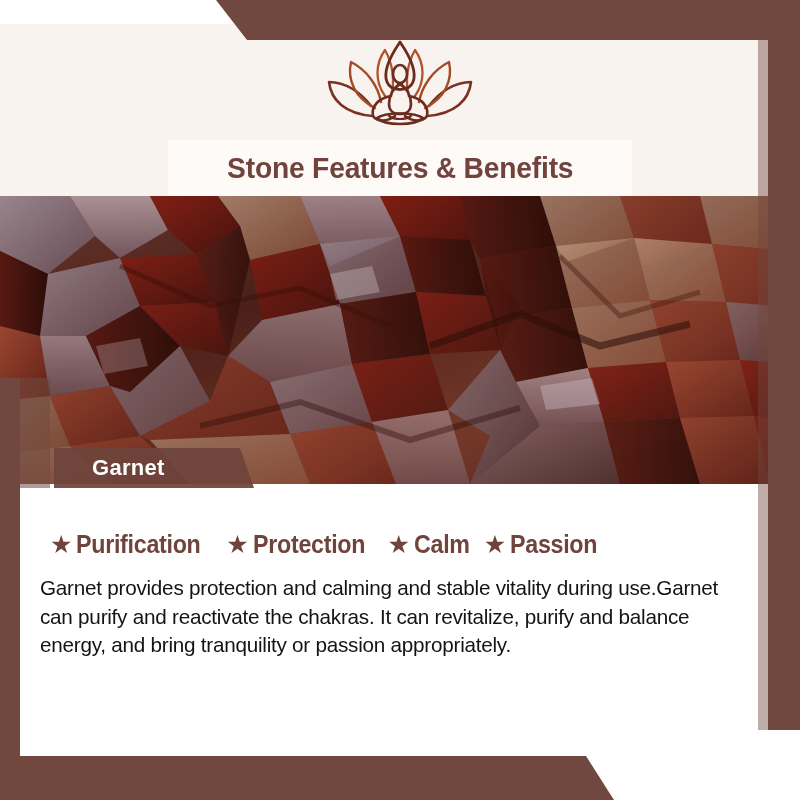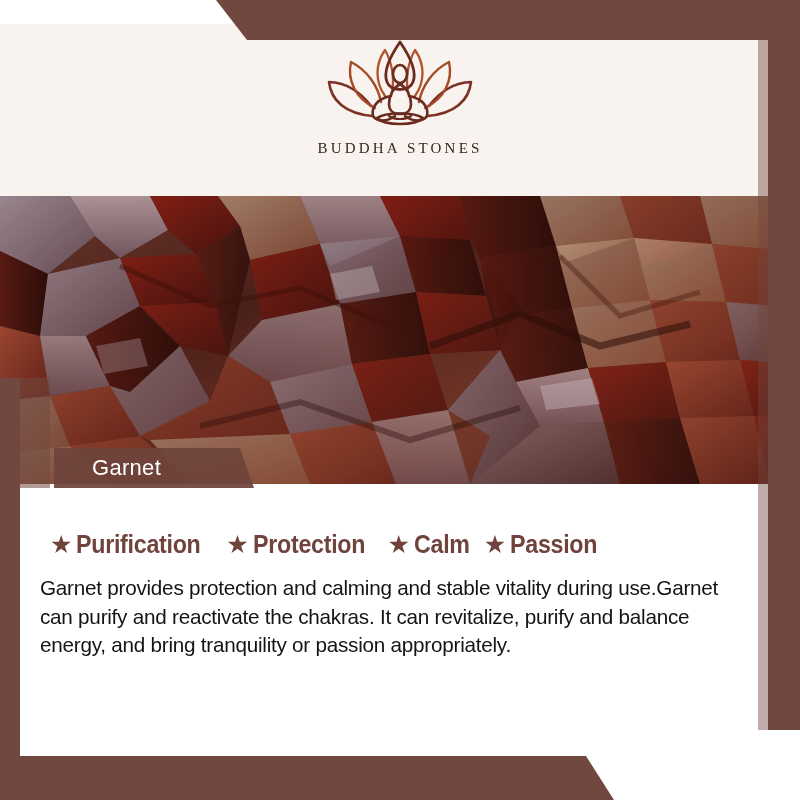--- a/index.html
+++ b/index.html
@@ -74,21 +74,21 @@
   }
   .photo svg{ display:block; width:800px; height:288px; }
 
   .stone-label{
     position:absolute; left:54px; top:448px; width:200px; height:40px;
     background:rgba(111,68,59,.93); z-index:5;
     clip-path:polygon(0 0, 186px 0, 200px 40px, 0 40px);
     display:flex; align-items:center;
   }
   .stone-label span{
-    color:#ffffff; font-size:22px; font-weight:normal; padding-left:38px;
+    color:#ffffff; font-size:22px; font-weight:bold; padding-left:38px;
     letter-spacing:.3px;
   }
 
   
   .content{
     position:absolute; top:484px; left:20px; width:748px; height:272px;
     background:#ffffff; z-index:3;
   }
   .cream-strip{
     position:absolute; top:484px; left:0; width:800px; height:14px;
@@ -265,20 +265,23 @@
 
             <path d="M62,80 C70,88 100,88 108,80 C100,74 70,74 62,80 Z" stroke="#6b2b1e" stroke-width="2.6"></path>
             <path d="M74,78 C80,82 90,82 96,78" stroke="#6b2b1e" stroke-width="2.2"></path>
           </g>
         </svg>
       </div>
       <div class="brand-name">BUDDHA STONES</div>
     </div>
   </div>
 
+  <div class="title-banner">
+    <div class="title-text">Stone Features &amp; Benefits</div>
+  </div>
 
   <div class="content">
     <div class="benefits">
         <div class="benefit">
           <span class="star">★</span>
           <span class="blabel">Purification</span>
         </div>
         <div class="benefit sp-wide">
           <span class="star">★</span>
           <span class="blabel">Protection</span>

